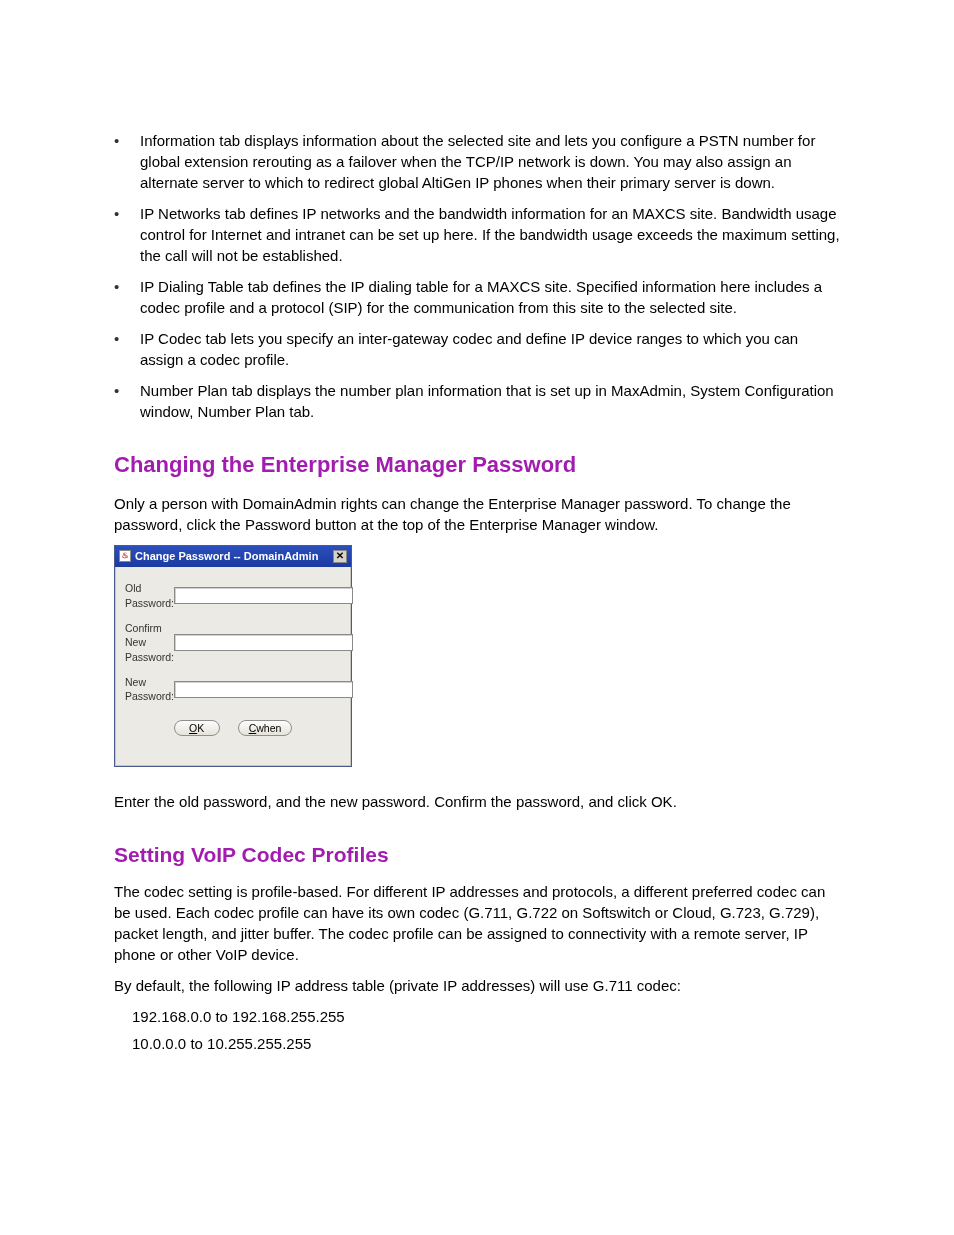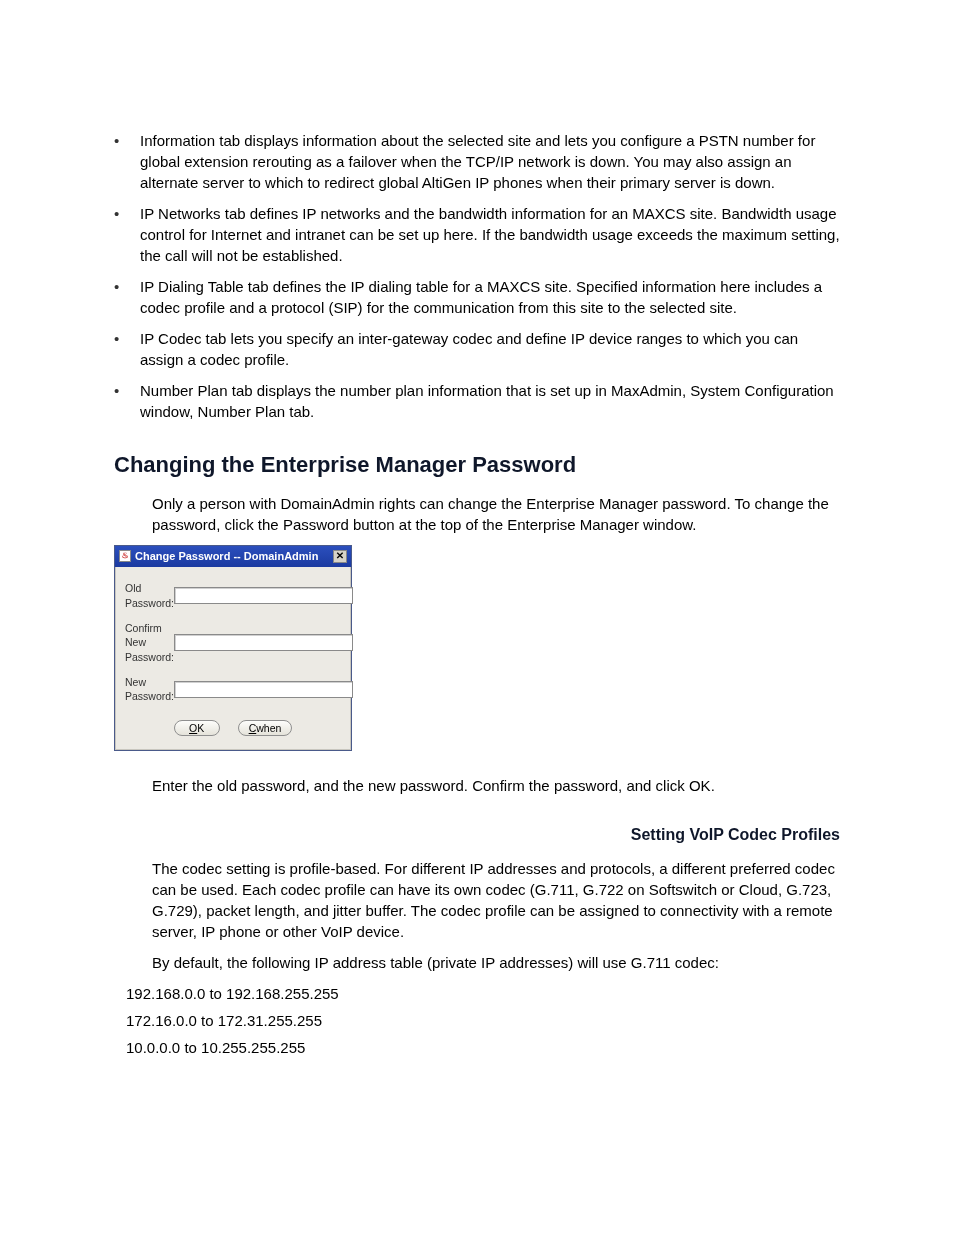--- a/index.html
+++ b/index.html
@@ -24,29 +24,29 @@
     margin-bottom: 10px;
   }
   .bullet {
     width: 26px;
     flex-shrink: 0;
     color: #333;
   }
   .bullet-text { flex: 1; }
   .bold { font-weight: normal; }
   .heading {
-    color: #0f172a;
+    color: #a21caf;
     font-weight: bold;
     margin-top: 28px;
     margin-bottom: 12px;
   }
   .h1 { font-size: 22px; }
-  .h2 { font-size: 16px; text-align: right; }
-  .para { margin-bottom: 10px; margin-left: 38px; }
-  .indent-list { margin-left: 12px; margin-top: 6px; }
+  .h2 { font-size: 21px; }
+  .para { margin-bottom: 10px; }
+  .indent-list { margin-left: 18px; margin-top: 6px; }
   .indent-list div { margin-bottom: 6px; }
 
   
   .dialog {
     width: 238px;
     border: 1px solid #4a5a8a;
     background: #eceae4;
     font-size: 11px;
     font-family: Tahoma, Arial, sans-serif;
     margin: 8px 0 24px 0;
@@ -74,21 +74,21 @@
   .dlg-close {
     width: 14px; height: 13px;
     background: #d7d3c8;
     border: 1px solid #888;
     color: #000;
     font-size: 10px; line-height: 10px;
     text-align: center;
     cursor: pointer;
   }
   .dlg-body {
-    padding: 14px 10px 4px 10px;
+    padding: 14px 10px 20px 10px;
   }
   .form-row {
     display: flex;
     align-items: center;
     margin-bottom: 10px;
   }
   .form-label {
     width: 118px;
     color: #333;
     font-size: 10.5px;
@@ -197,17 +197,16 @@
     <span>Enter the old password, and the new password. Confirm the password, and click </span><span class="bold">OK</span><span>.</span>
   </div>
 
   <div class="heading h2">Setting VoIP Codec Profiles</div>
 
   <div class="para">The codec setting is profile-based. For different IP addresses and protocols, a different preferred codec can be used. Each codec profile can have its own codec (G.711, G.722 on Softswitch or Cloud, G.723, G.729), packet length, and jitter buffer. The codec profile can be assigned to connectivity with a remote server, IP phone or other VoIP device.</div>
   <div class="para">By default, the following IP address table (private IP addresses) will use G.711 codec:</div>
 
   <div class="indent-list">
     <div>192.168.0.0 to 192.168.255.255</div>
-    <div>172.16.0.0 to 172.31.255.255</div>
     <div>10.0.0.0 to 10.255.255.255</div>
   </div>
 
 </div>
 
 </body></html>

